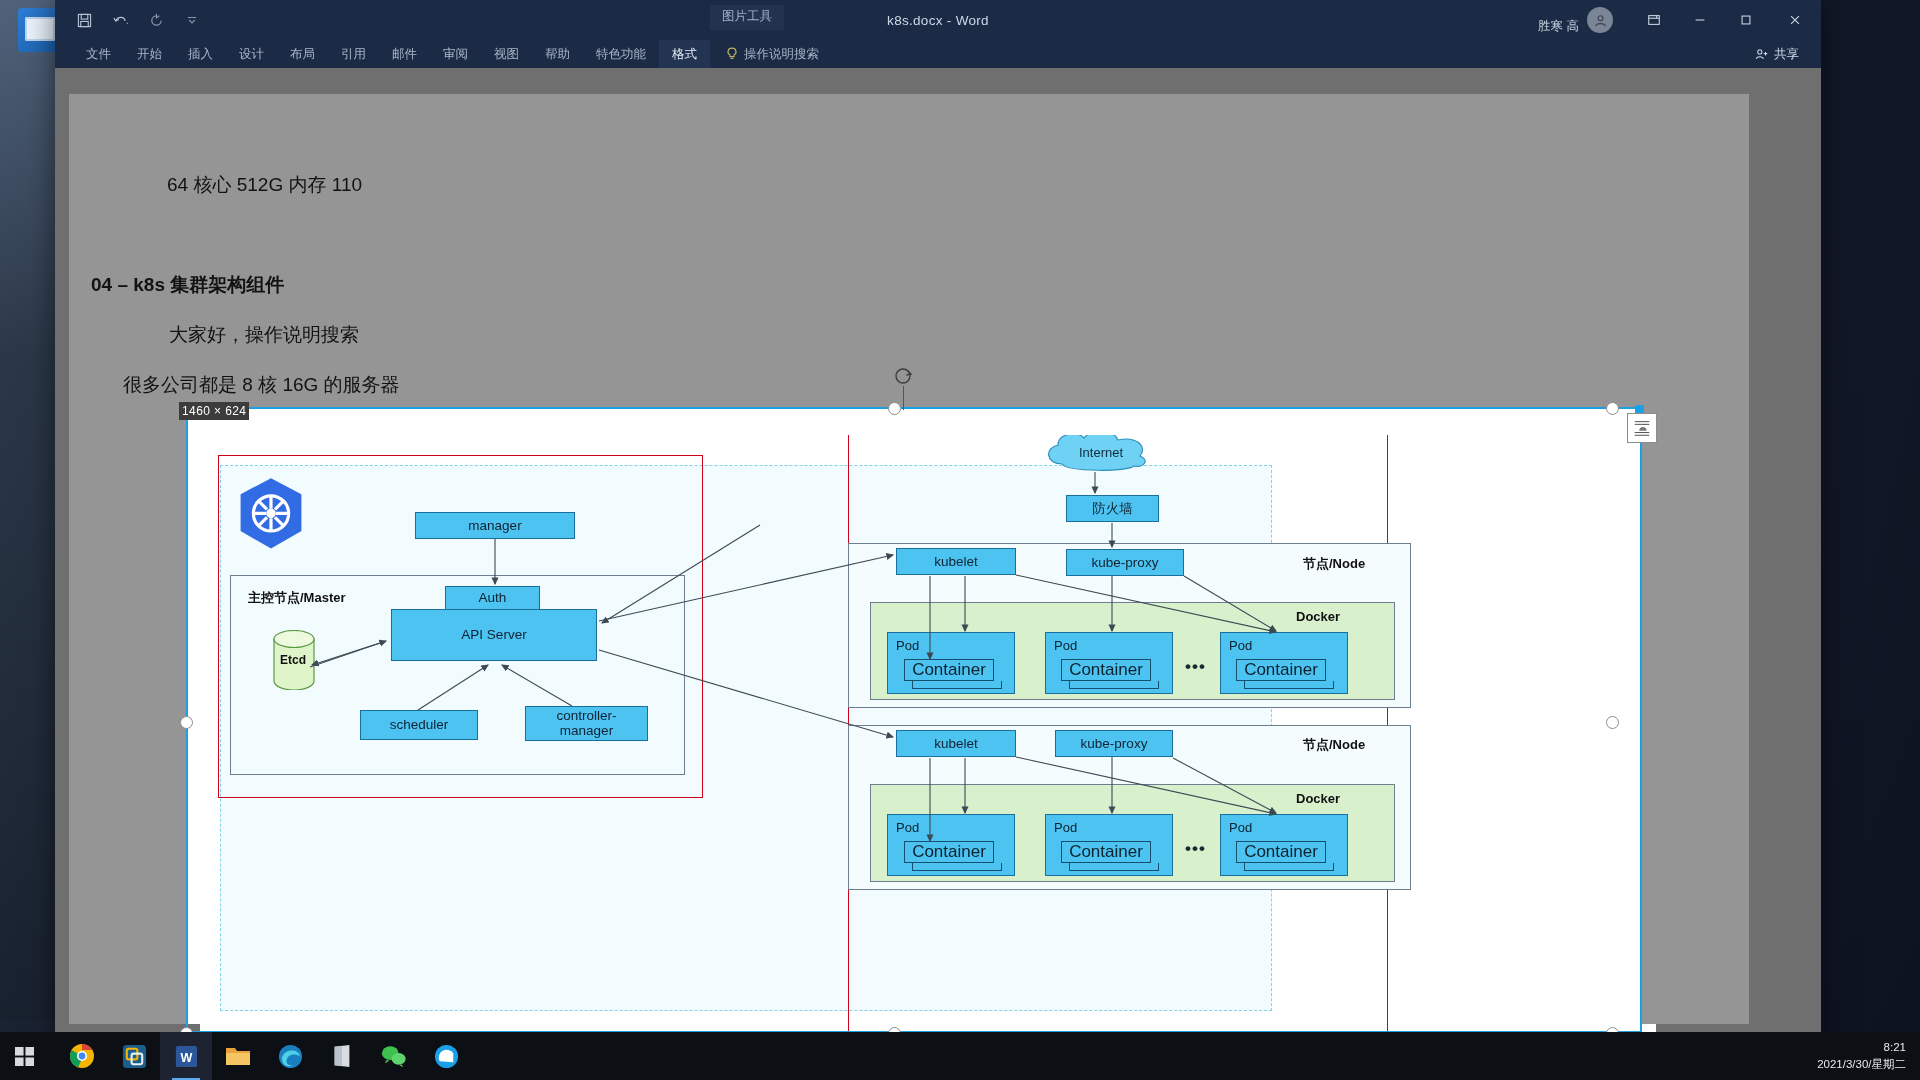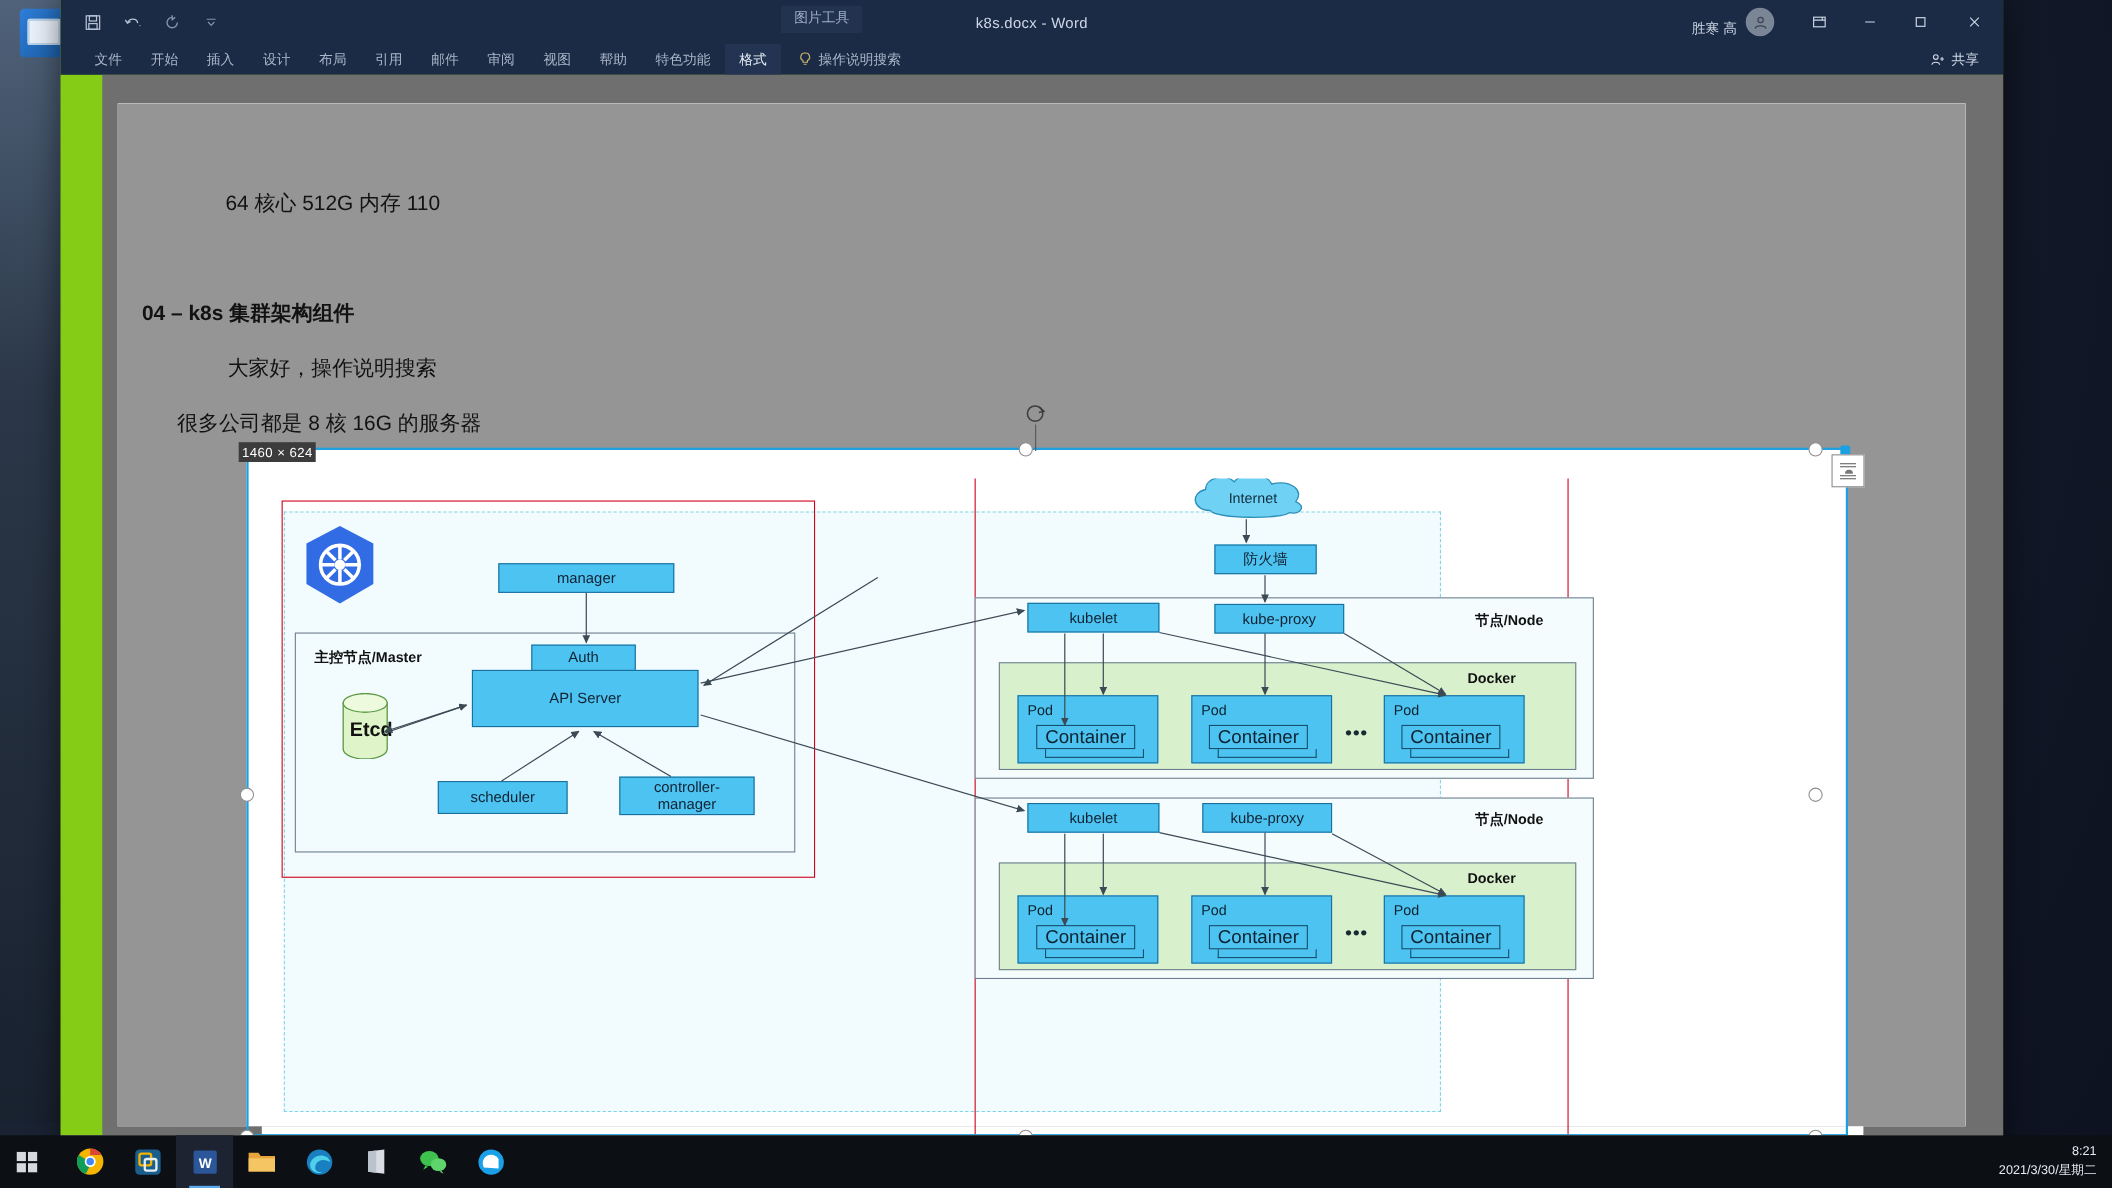--- a/index.html
+++ b/index.html
@@ -29,21 +29,21 @@
   }
   .desk-icon:after{
     content:""; position:absolute; left:7px; top:9px; width:30px; height:24px;
     background:#eaf2fb; border-radius:2px;
     box-shadow: inset 0 0 0 2px #bcd3ea;
   }
 
   
   .word-window{
     position:absolute; left:55px; top:0; width:1766px; height:1052px;
-    background:#84cc16;
+    background:#8b5cf6;
     box-shadow:0 0 28px rgba(0,0,0,.55);
   }
   .titlebar{
     position:relative; height:40px; background:#1b2a45;
     display:flex; align-items:center;
   }
   .qat{ display:flex; align-items:center; gap:14px; margin-left:18px; }
   .qat-btn{
     width:22px; height:22px; display:flex; align-items:center; justify-content:center;
     color:#b9c4d6;
@@ -91,21 +91,20 @@
   }
   .share{
     position:absolute; right:22px; display:flex; align-items:center; gap:5px;
     color:#cfd8e6; font-size:12.5px;
   }
 
   
   .doc-area{
     position:relative; height:964px; background:#6f6f6f;
     overflow:hidden;
-    margin-left:38px;
   }
   .page{
     position:absolute; left:14px; top:26px; width:1680px; height:930px;
     background:#fff;
   }
   .dim{
     position:absolute; inset:0; background:rgba(20,20,20,.45); pointer-events:none;
   }
   .doc-text{ position:absolute; left:0; top:0; right:0; color:#111; }
   .dl{ position:absolute; font-size:19px; color:#111; white-space:nowrap;
@@ -340,21 +339,21 @@
 
             <div class="box" style="left:245px; top:151px; width:95px; height:24px;">Auth</div>
             <div class="box" style="left:191px; top:174px; width:206px; height:52px;text-align:center;">API Server</div>
 
             <div class="etcd-cyl" style="left:72px; top:195px; width:44px; height:60px;">
               <svg width="44" height="60" viewBox="0 0 44 60">
                 <path d="M2 9 V51 a20 9 0 0 0 40 0 V9 Z" fill="#dff5c9" stroke="#5c9945" stroke-width="1.2"></path>
                 <ellipse cx="22" cy="9" rx="20" ry="8.5" fill="#eefade" stroke="#5c9945" stroke-width="1.2"></ellipse>
               </svg>
             </div>
-            <div class="label" style="left:80px; top:218px; font-size:18px;">Etcd</div>
+            <div class="label" style="left:80px; top:218px; font-size:12px;">Etcd</div>
 
             <div class="box" style="left:160px; top:275px; width:118px; height:30px;">scheduler</div>
             <div class="box" style="left:325px; top:271px; width:123px; height:35px; flex-direction:column; line-height:1.05;">
               <span>controller-</span>
               <span>manager</span>
             </div>
 
             <div style="position:absolute; left:838px; top:-5px; width:120px; height:42px;">
               <svg width="120" height="42" viewBox="0 0 120 42">
                 <path d="M24 34 C8 34 6 18 20 15 C20 4 38 0 46 8 C54 -2 76 0 80 10

